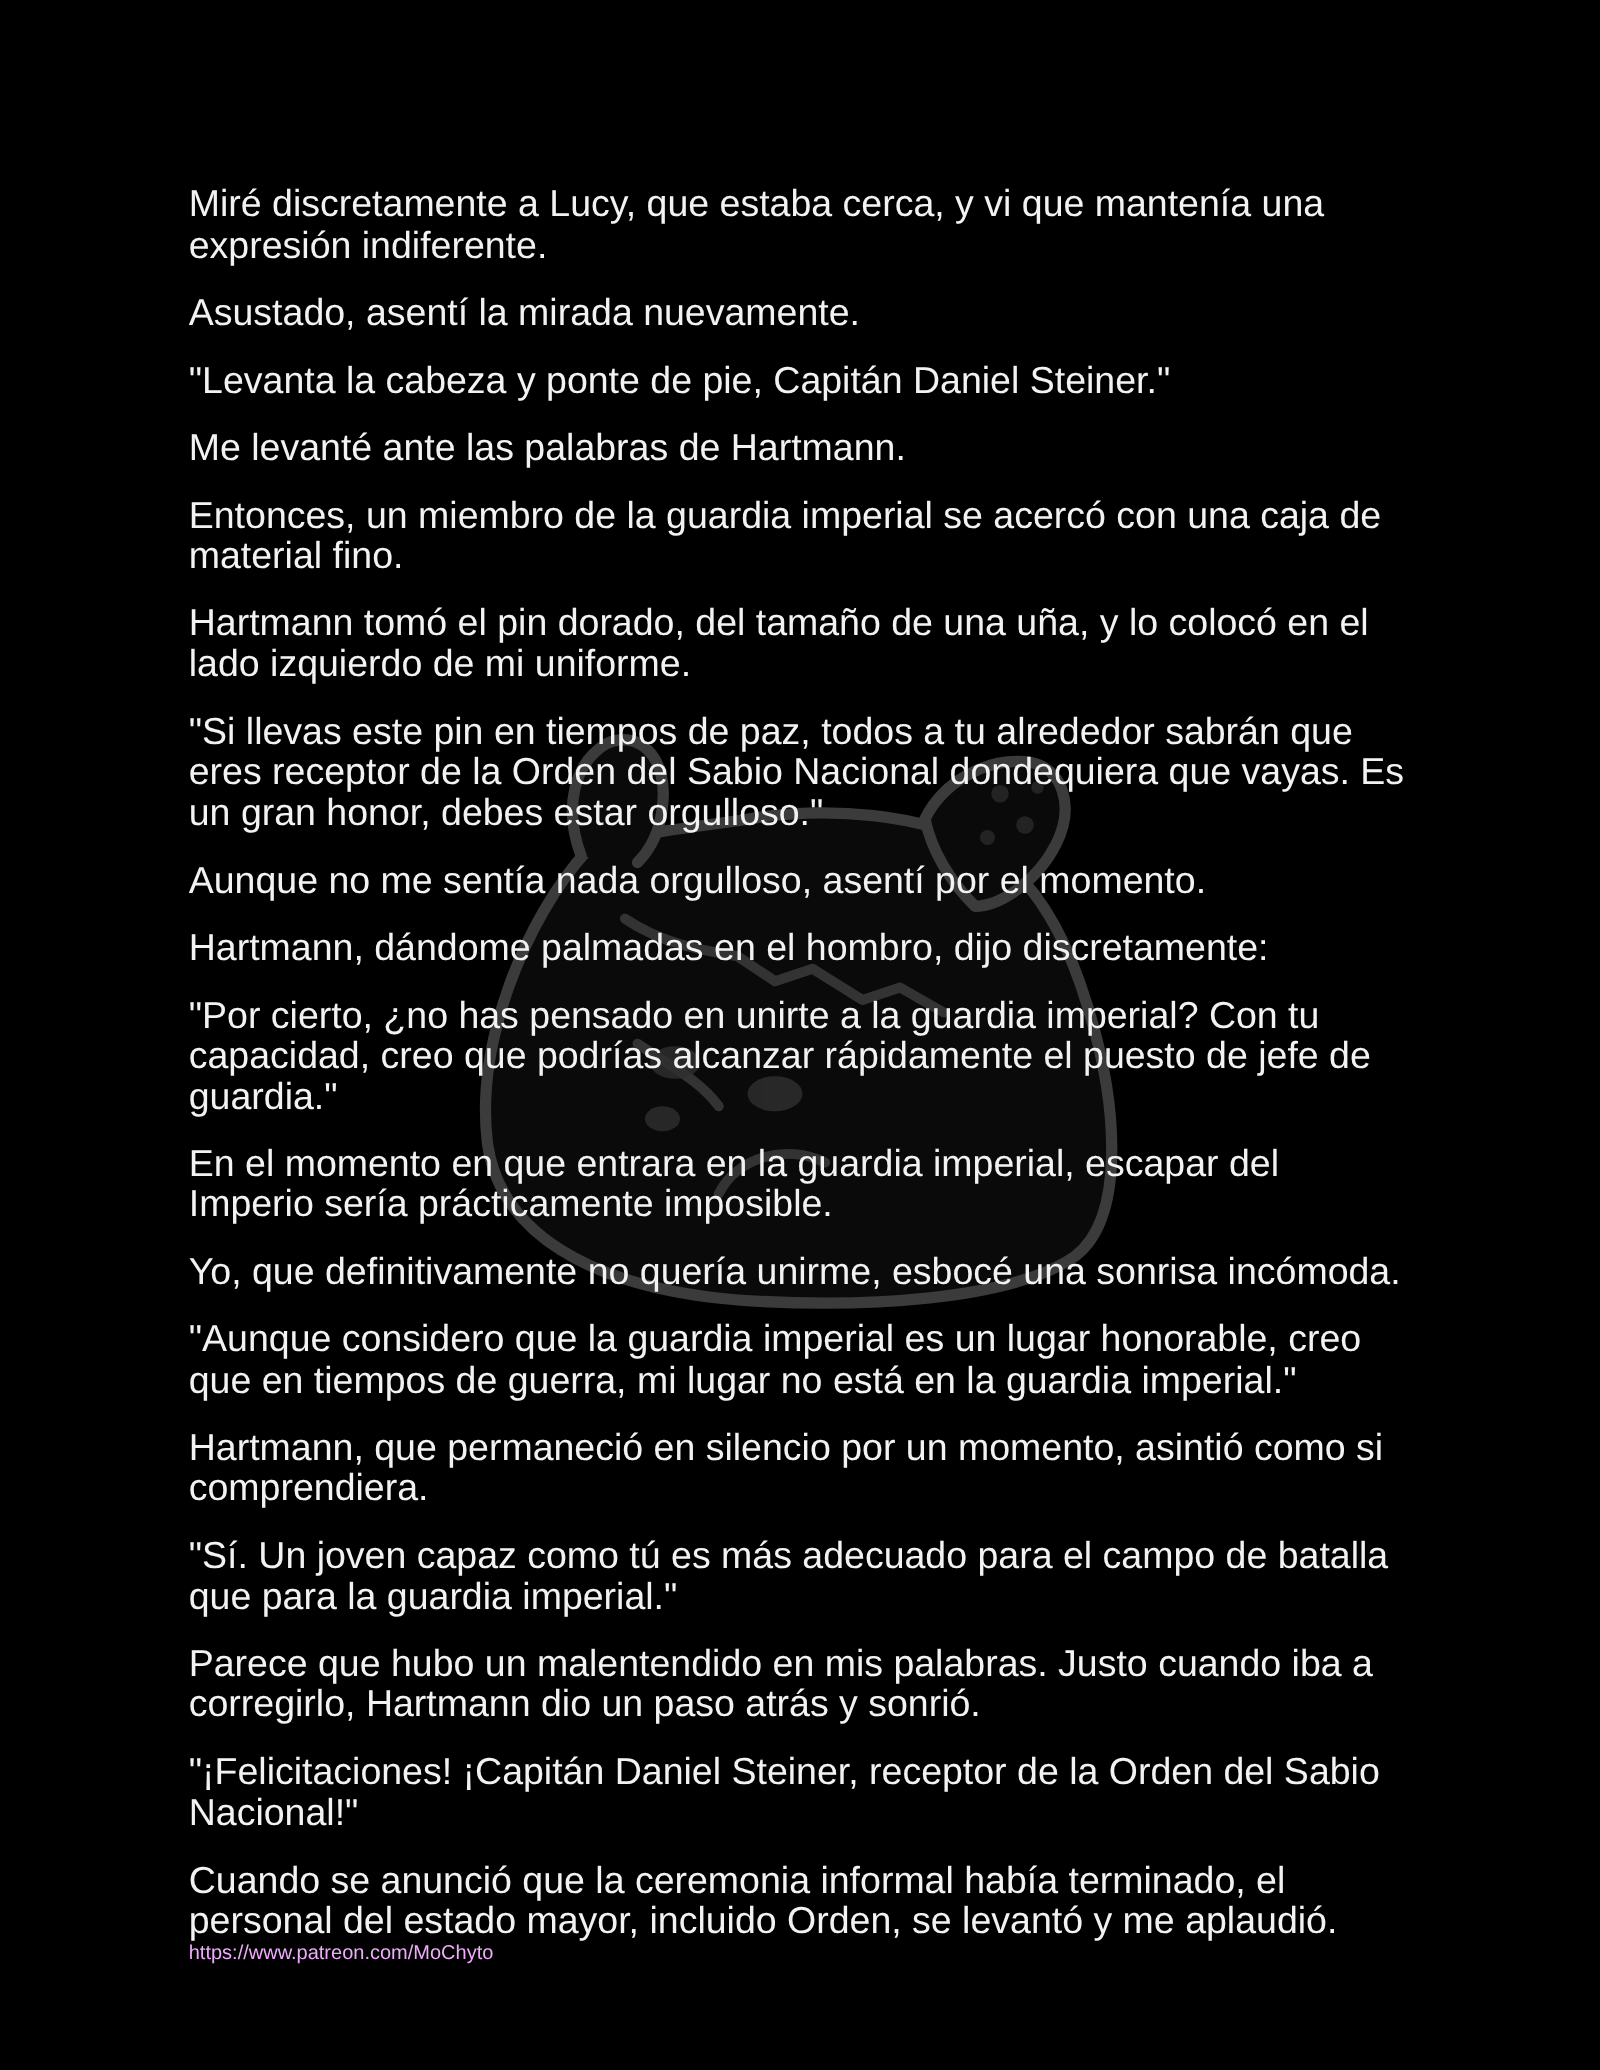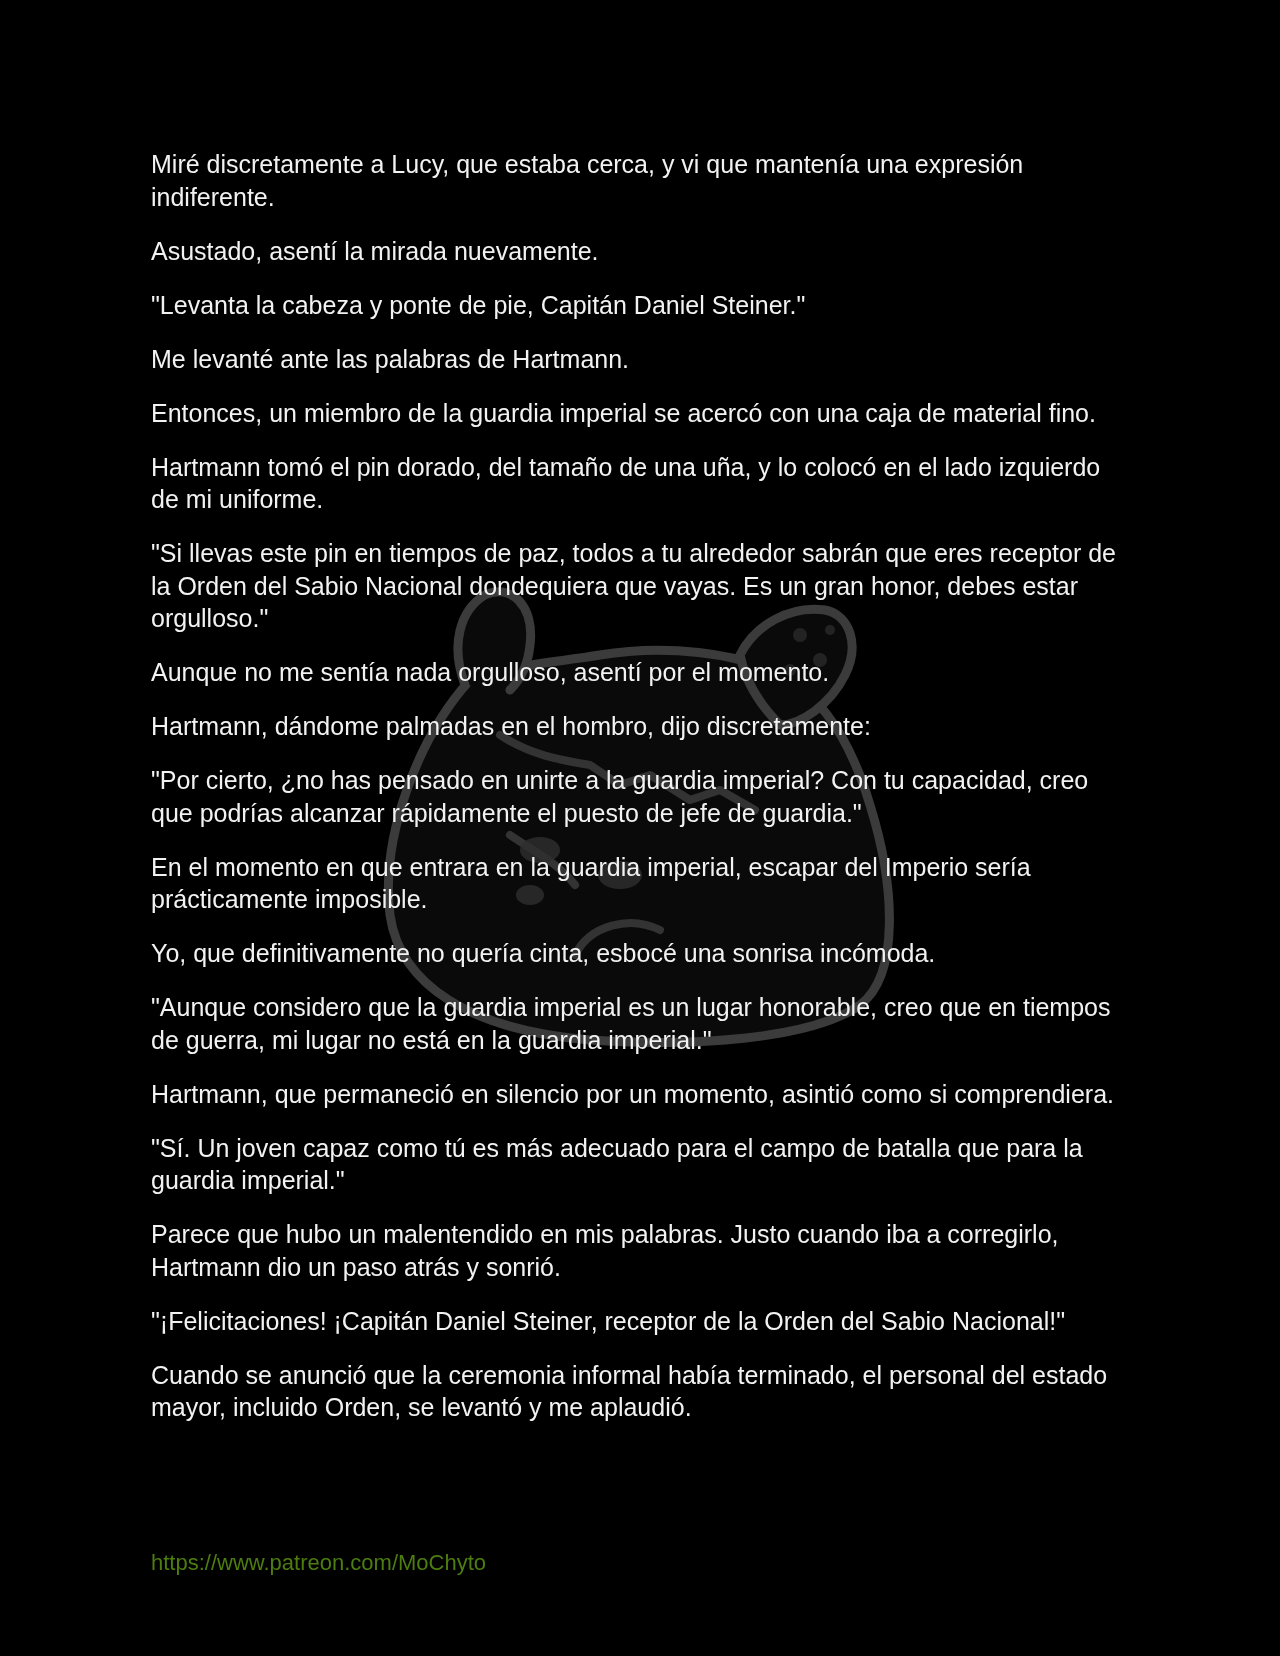--- a/index.html
+++ b/index.html
@@ -31,35 +31,35 @@
       pointer-events: none;
       opacity: 0.42;
     }
     .content {
       position: absolute;
       left: 151px;
       top: 148px;
       width: 980px;
     }
     .para {
-      font-size: 25px;
+      font-size: 30px;
       line-height: 32.5px;
       margin: 0 0 21.5px 0;
       letter-spacing: 0px;
       word-spacing: 0px;
       position: relative;
       z-index: 2;
     }
     .footer-link {
       position: absolute;
       left: 151px;
       top: 1548px;
-      font-size: 22px;
+      font-size: 16px;
       line-height: 30px;
-      color: #4d7c0f;
+      color: #f0abfc;
       text-decoration: none;
       z-index: 2;
     }
   </style>
 </head>
 <body>
 
 <div class="page">
 
   <svg class="watermark" viewBox="0 0 560 470" xmlns="http://www.w3.org/2000/svg">
@@ -97,21 +97,21 @@
     <p class="para">Asustado, asentí la mirada nuevamente.</p>
     <p class="para">"Levanta la cabeza y ponte de pie, Capitán Daniel Steiner."</p>
     <p class="para">Me levanté ante las palabras de Hartmann.</p>
     <p class="para">Entonces, un miembro de la guardia imperial se acercó con una caja de material fino.</p>
     <p class="para">Hartmann tomó el pin dorado, del tamaño de una uña, y lo colocó en el lado izquierdo de mi uniforme.</p>
     <p class="para">"Si llevas este pin en tiempos de paz, todos a tu alrededor sabrán que eres receptor de la Orden del Sabio Nacional dondequiera que vayas. Es un gran honor, debes estar orgulloso."</p>
     <p class="para">Aunque no me sentía nada orgulloso, asentí por el momento.</p>
     <p class="para">Hartmann, dándome palmadas en el hombro, dijo discretamente:</p>
     <p class="para">"Por cierto, ¿no has pensado en unirte a la guardia imperial? Con tu capacidad, creo que podrías alcanzar rápidamente el puesto de jefe de guardia."</p>
     <p class="para">En el momento en que entrara en la guardia imperial, escapar del Imperio sería prácticamente imposible.</p>
-    <p class="para">Yo, que definitivamente no quería cinta, esbocé una sonrisa incómoda.</p>
+    <p class="para">Yo, que definitivamente no quería unirme, esbocé una sonrisa incómoda.</p>
     <p class="para">"Aunque considero que la guardia imperial es un lugar honorable, creo que en tiempos de guerra, mi lugar no está en la guardia imperial."</p>
     <p class="para">Hartmann, que permaneció en silencio por un momento, asintió como si comprendiera.</p>
     <p class="para">"Sí. Un joven capaz como tú es más adecuado para el campo de batalla que para la guardia imperial."</p>
     <p class="para">Parece que hubo un malentendido en mis palabras. Justo cuando iba a corregirlo, Hartmann dio un paso atrás y sonrió.</p>
     <p class="para">"¡Felicitaciones! ¡Capitán Daniel Steiner, receptor de la Orden del Sabio Nacional!"</p>
     <p class="para">Cuando se anunció que la ceremonia informal había terminado, el personal del estado mayor, incluido Orden, se levantó y me aplaudió.</p>
   </div>
 
   <a class="footer-link">https://www.patreon.com/MoChyto</a>
 

